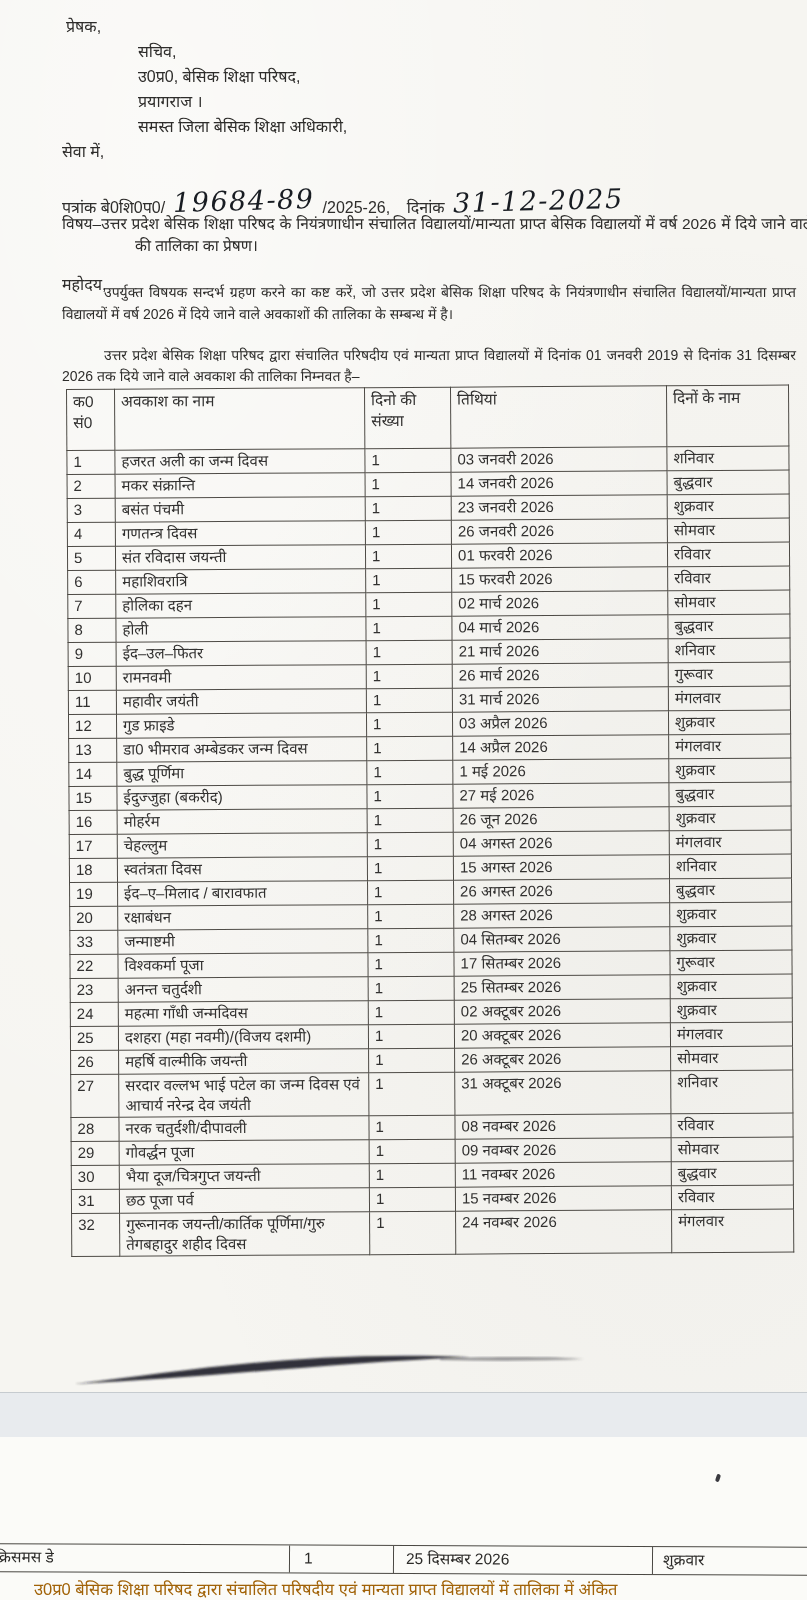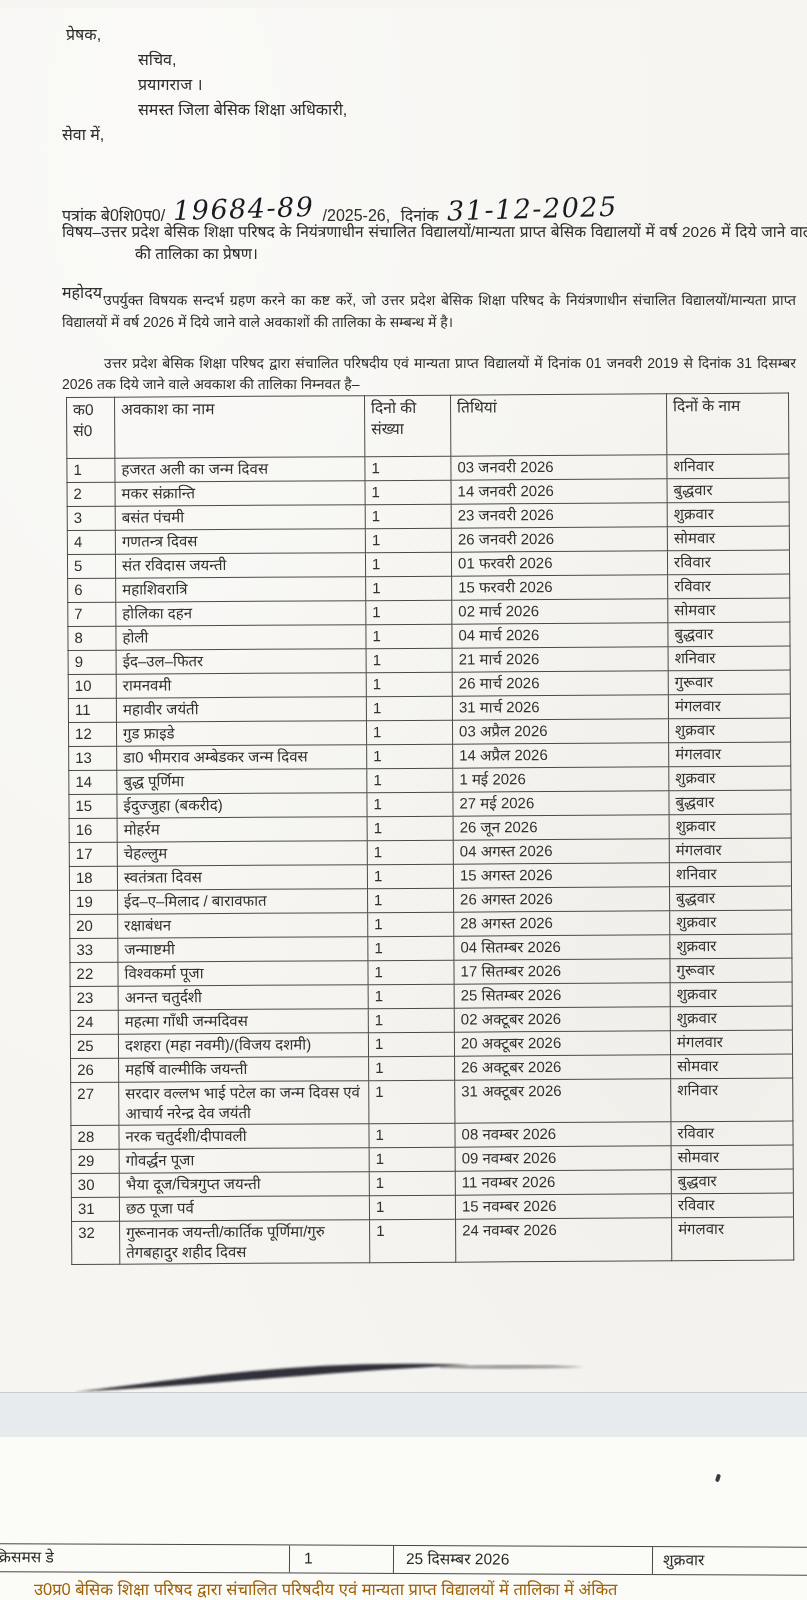--- a/index.html
+++ b/index.html
@@ -4,21 +4,21 @@
 <style>
   html,body{margin:0;padding:0;}
   body{
     width:807px;height:1600px;position:relative;overflow:hidden;
     background:#f6f5f1;
     font-family:"Liberation Sans","DejaVu Sans",sans-serif;
     color:#2e2d2b;
     -webkit-font-smoothing:antialiased;
   }
   .scan-top{
-    position:absolute;left:0;top:8px;width:807px;height:1392px;
+    position:absolute;left:0;top:0;width:807px;height:1392px;
     background:
       radial-gradient(ellipse at 20% 10%, rgba(255,255,255,.5), rgba(255,255,255,0) 60%),
       radial-gradient(ellipse at 85% 70%, rgba(120,120,110,.05), rgba(0,0,0,0) 55%),
       #f6f5f1;
   }
   .abs{position:absolute;}
   .ln{font-size:16px;line-height:25px;white-space:nowrap;}
   .ind{padding-left:72px;}
   .reliné{font-size:16px;white-space:nowrap;}
   .hand{
@@ -79,28 +79,29 @@
   svg.overlay{position:absolute;left:0;top:0;pointer-events:none;}
 </style>
 </head>
 <body>
 
 <div class="scan-top">
 
   <div class="abs" style="left:66px;top:14px;">
     <div class="ln">प्रेषक,</div>
     <div class="ln ind">सचिव,</div>
+    <div class="ln ind">उ0प्र0, बेसिक शिक्षा परिषद,</div>
     <div class="ln ind">प्रयागराज ।</div>
     <div class="ln ind">समस्त जिला बेसिक शिक्षा अधिकारी,</div>
     <div class="ln" style="margin-left:-4px;">सेवा में,</div>
   </div>
 
   <div class="abs reliné" style="left:62px;top:188px;">
     <span>पत्रांक बे0शि0प0/</span><span class="hand">19684-89</span><span>/2025-26,</span>
-    <span style="margin-left:6px;">दिनांक</span><span class="hand">31-12-2025</span>
+    <span style="margin-left:12px;">दिनांक</span><span class="hand">31-12-2025</span>
   </div>
 
   <div class="abs subject" style="left:62px;top:213px;">विषय–उत्तर प्रदेश बेसिक शिक्षा परिषद के नियंत्रणाधीन संचालित विद्यालयों/मान्यता प्राप्त बेसिक विद्यालयों में वर्ष 2026 में दिये जाने वाले अवकाशों की तालिका का प्रेषण।</div>
 
   <div class="abs ln" style="left:62px;top:259px;margin-top:13px;">महोदय,</div>
 
   <div class="abs para" style="left:62px;top:281px;">उपर्युक्त विषयक सन्दर्भ ग्रहण करने का कष्ट करें, जो उत्तर प्रदेश बेसिक शिक्षा परिषद के नियंत्रणाधीन संचालित विद्यालयों/मान्यता प्राप्त विद्यालयों में वर्ष 2026 में दिये जाने वाले अवकाशों की तालिका के सम्बन्ध में है।</div>
   <div class="abs para" style="left:62px;top:345px;line-height:21px;">उत्तर प्रदेश बेसिक शिक्षा परिषद द्वारा संचालित परिषदीय एवं मान्यता प्राप्त विद्यालयों में दिनांक 01 जनवरी 2019 से दिनांक 31 दिसम्बर 2026 तक दिये जाने वाले अवकाश की तालिका निम्नवत है–</div>
 
   <div class="abs holiday-table-wrap" style="left:66px;top:389px;">

